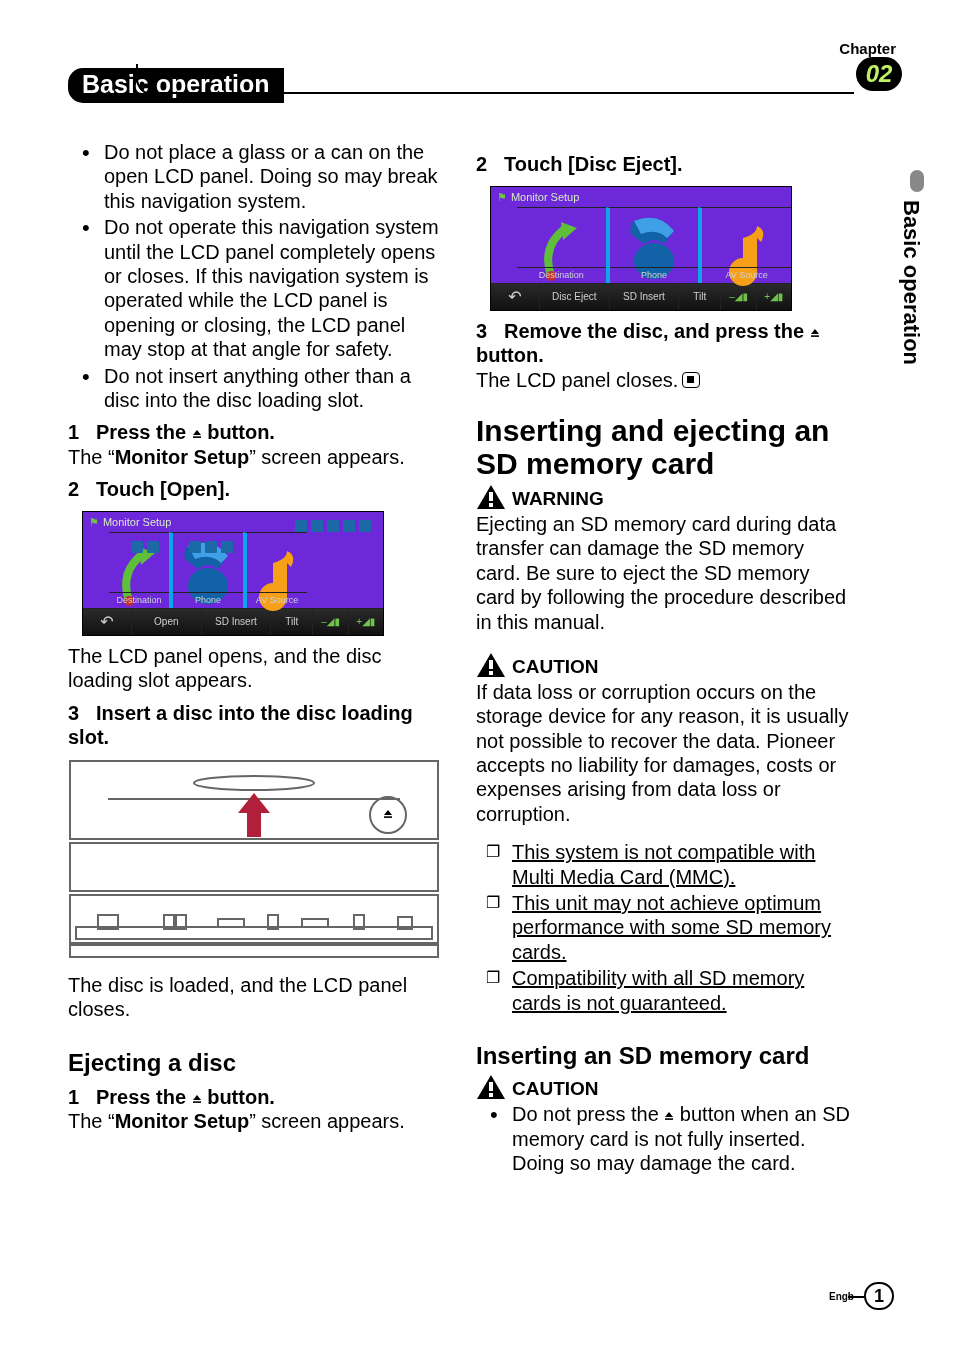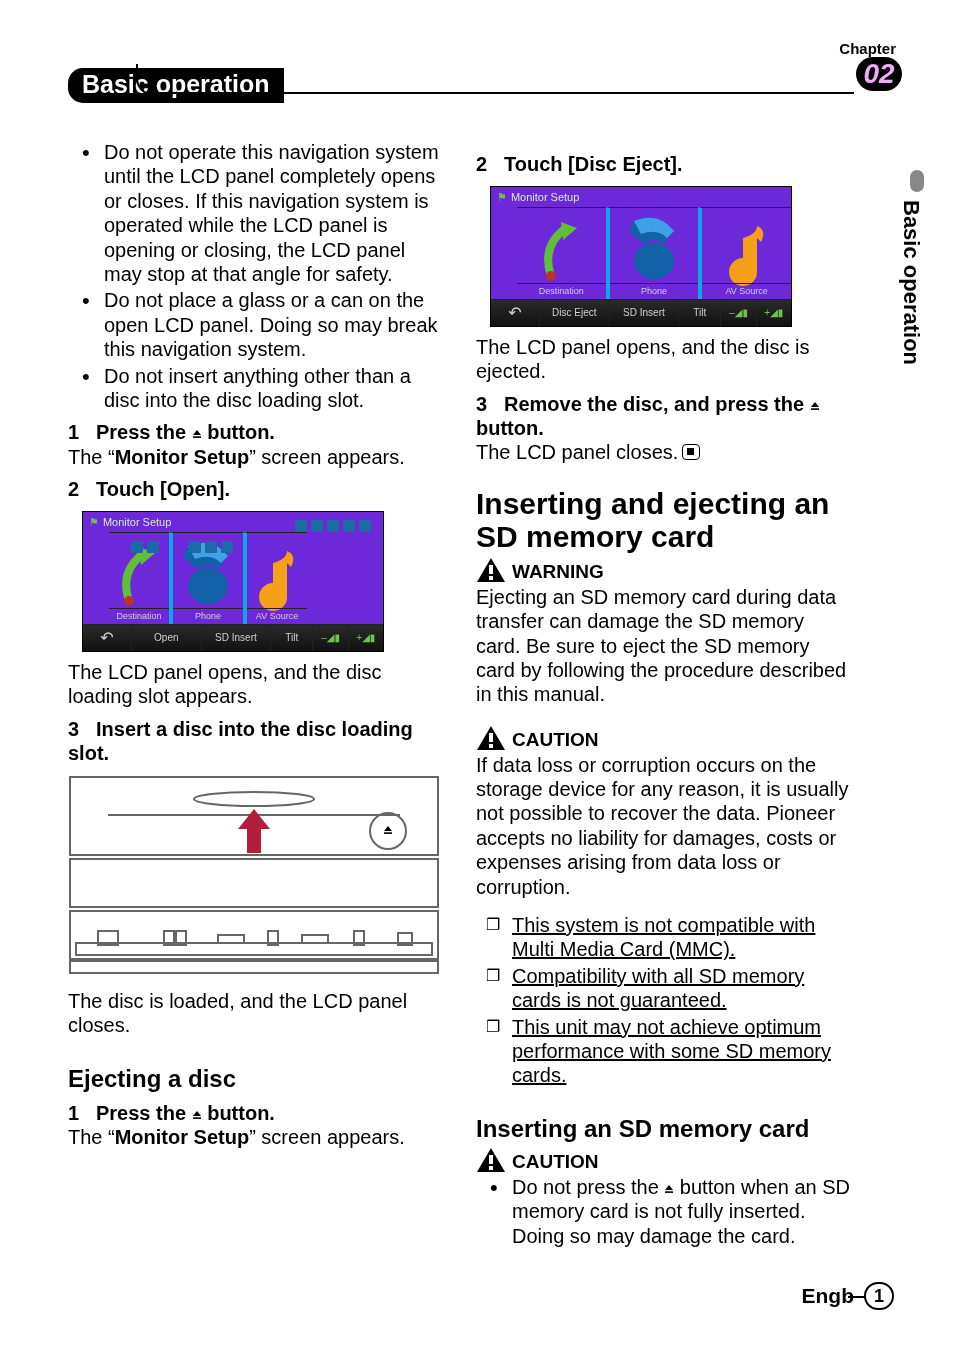--- a/index.html
+++ b/index.html
@@ -29,23 +29,23 @@
     font-weight: 700;
   }
   .chapter-badge {
     position: absolute;
     top: 57px;
     right: 52px;
     width: 46px;
     height: 34px;
     background: #000;
     border-radius: 17px;
-    color: #f0abfc;
-    font-weight: 900;
-    font-size: 28px;
+    color: #bef264;
+    font-weight: 900;
+    font-size: 24px;
     line-height: 34px;
     text-align: center;
     font-style: italic;
   }
   .header-bar {
     position: absolute;
     top: 68px;
     left: 68px;
     right: 100px;
     height: 30px;
@@ -193,21 +193,21 @@
     break-inside: avoid;
   }
   .ss-title {
     padding: 4px 6px 2px 6px;
     font-size: 11px;
     color: #d6e9c6;
   }
   .ss-title .flag { color: #6fc24a; margin-right: 4px; }
   .ss-iconrow {
     display: flex;
-    height: 92px;
+    height: 76px;
     margin-left: 26px;
   }
   .ss-iconcell {
     flex: 1;
     border-top: 1px solid #222;
     position: relative;
   }
   .ss-iconcell + .ss-iconcell { border-left: 4px solid #0ea5e9; }
   .ss-lbl {
     position: absolute;
@@ -257,21 +257,21 @@
   }
   .footer {
     position: absolute;
     bottom: 42px;
     right: 60px;
     display: flex;
     align-items: center;
     gap: 10px;
   }
   .footer .lang {
-    font-size: 21px;
+    font-size: 10px;
     font-weight: 700;
   }
   .page-pill {
     border: 2px solid #000;
     border-radius: 14px;
     padding: 0 8px;
     font-weight: 900;
     font-size: 18px;
     line-height: 24px;
     position: relative;
@@ -326,22 +326,22 @@
     <span class="header-pill">Basic operation</span>
     <span class="header-line"></span>
   </div>
 
   <div class="side-accent"></div>
   <div class="side-label">Basic operation</div>
 
   <div class="columns body-text">
 
     <ul class="bullets">
+      <li>Do not place a glass or a can on the open LCD panel. Doing so may break this navigation system.</li>
       <li>Do not operate this navigation system until the LCD panel completely opens or closes. If this navigation system is operated while the LCD panel is opening or closing, the LCD panel may stop at that angle for safety.</li>
-      <li>Do not place a glass or a can on the open LCD panel. Doing so may break this navigation system.</li>
       <li>Do not insert anything other than a disc into the disc loading slot.</li>
     </ul>
 
     <div class="step no-break">
       <span class="sn">1</span><span class="st"><span>Press the </span><span class="eject"><svg width="10" height="10" viewBox="0 0 10 10" style="display:inline">
               <use href="#eject-glyph"></use>
             </svg></span><span> button.</span></span>
     </div>
     <div><span>The “</span><span class="strong">Monitor Setup</span><span>” screen appears.</span></div>
 
@@ -475,21 +475,20 @@
       <div class="ss-btnrow">
         <div class="ss-btn" style="flex:0.7;font-size:16px">↶</div>
         <div class="ss-btn">Disc Eject</div>
         <div class="ss-btn">SD Insert</div>
         <div class="ss-btn" style="flex:0.6">Tilt</div>
         <div class="ss-btn" style="flex:0.5;color:#6fc24a">–◢▮</div>
         <div class="ss-btn" style="flex:0.5;color:#6fc24a">+◢▮</div>
       </div>
     </div>
 
-    <div>The LCD panel opens, and the disc is ejected.</div>
 
     <div class="step no-break">
       <span class="sn">3</span><span class="st"><span>Remove the disc, and press the </span><span class="eject"><svg width="10" height="10" viewBox="0 0 10 10" style="display:inline">
               <use href="#eject-glyph"></use>
             </svg></span><span> button.</span></span>
     </div>
     <div><span>The LCD panel closes.</span><span class="endmark"></span></div>
 
     <div class="h2">Inserting and ejecting an SD memory card</div>
 
@@ -504,22 +503,22 @@
     <div class="warn-row no-break" style="margin-top:18px">
       <svg class="warn-triangle" viewBox="0 0 30 26">
           <use href="#warn-tri"></use>
         </svg>
       <span class="warn-label">CAUTION</span>
     </div>
     <div>If data loss or corruption occurs on the storage device for any reason, it is usually not possible to recover the data. Pioneer accepts no liability for damages, costs or expenses arising from data loss or corruption.</div>
 
     <ul class="notes" style="margin-top:14px">
       <li>This system is not compatible with Multi Media Card (MMC).</li>
+      <li>This unit may not achieve optimum performance with some SD memory cards.</li>
       <li>Compatibility with all SD memory cards is not guaranteed.</li>
-      <li>This unit may not achieve optimum performance with some SD memory cards.</li>
     </ul>
 
     <div class="h3">Inserting an SD memory card</div>
     <div class="warn-row no-break" style="margin-top:2px">
       <svg class="warn-triangle" viewBox="0 0 30 26">
           <use href="#warn-tri"></use>
         </svg>
       <span class="warn-label">CAUTION</span>
     </div>
     <ul class="bullets">

